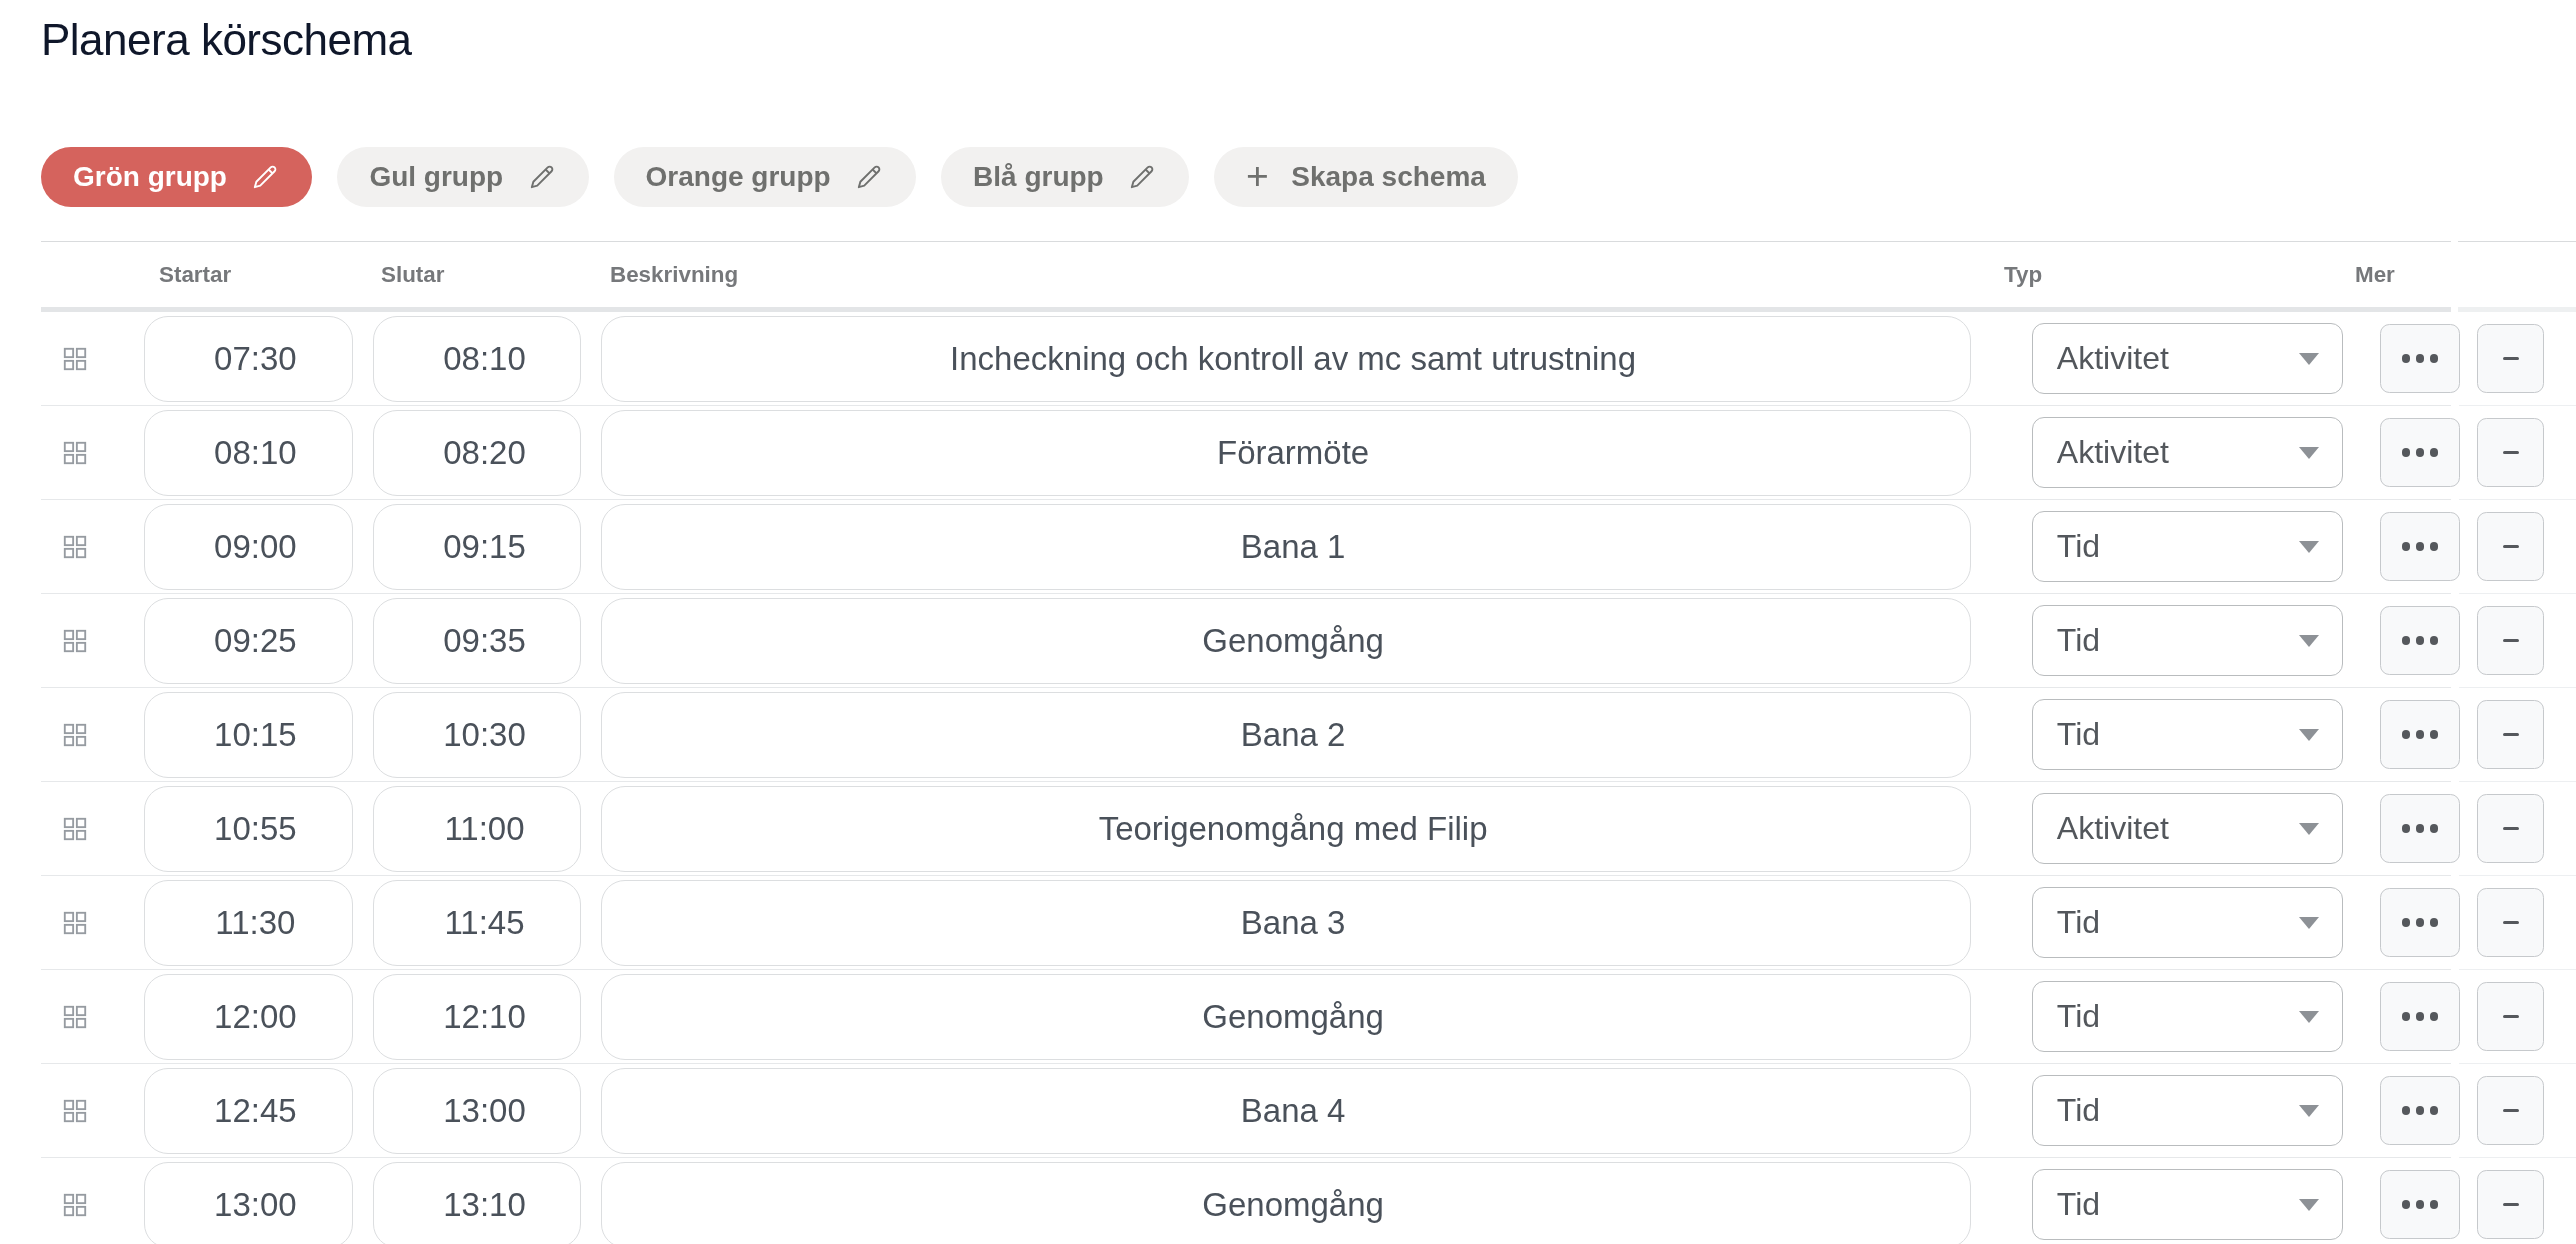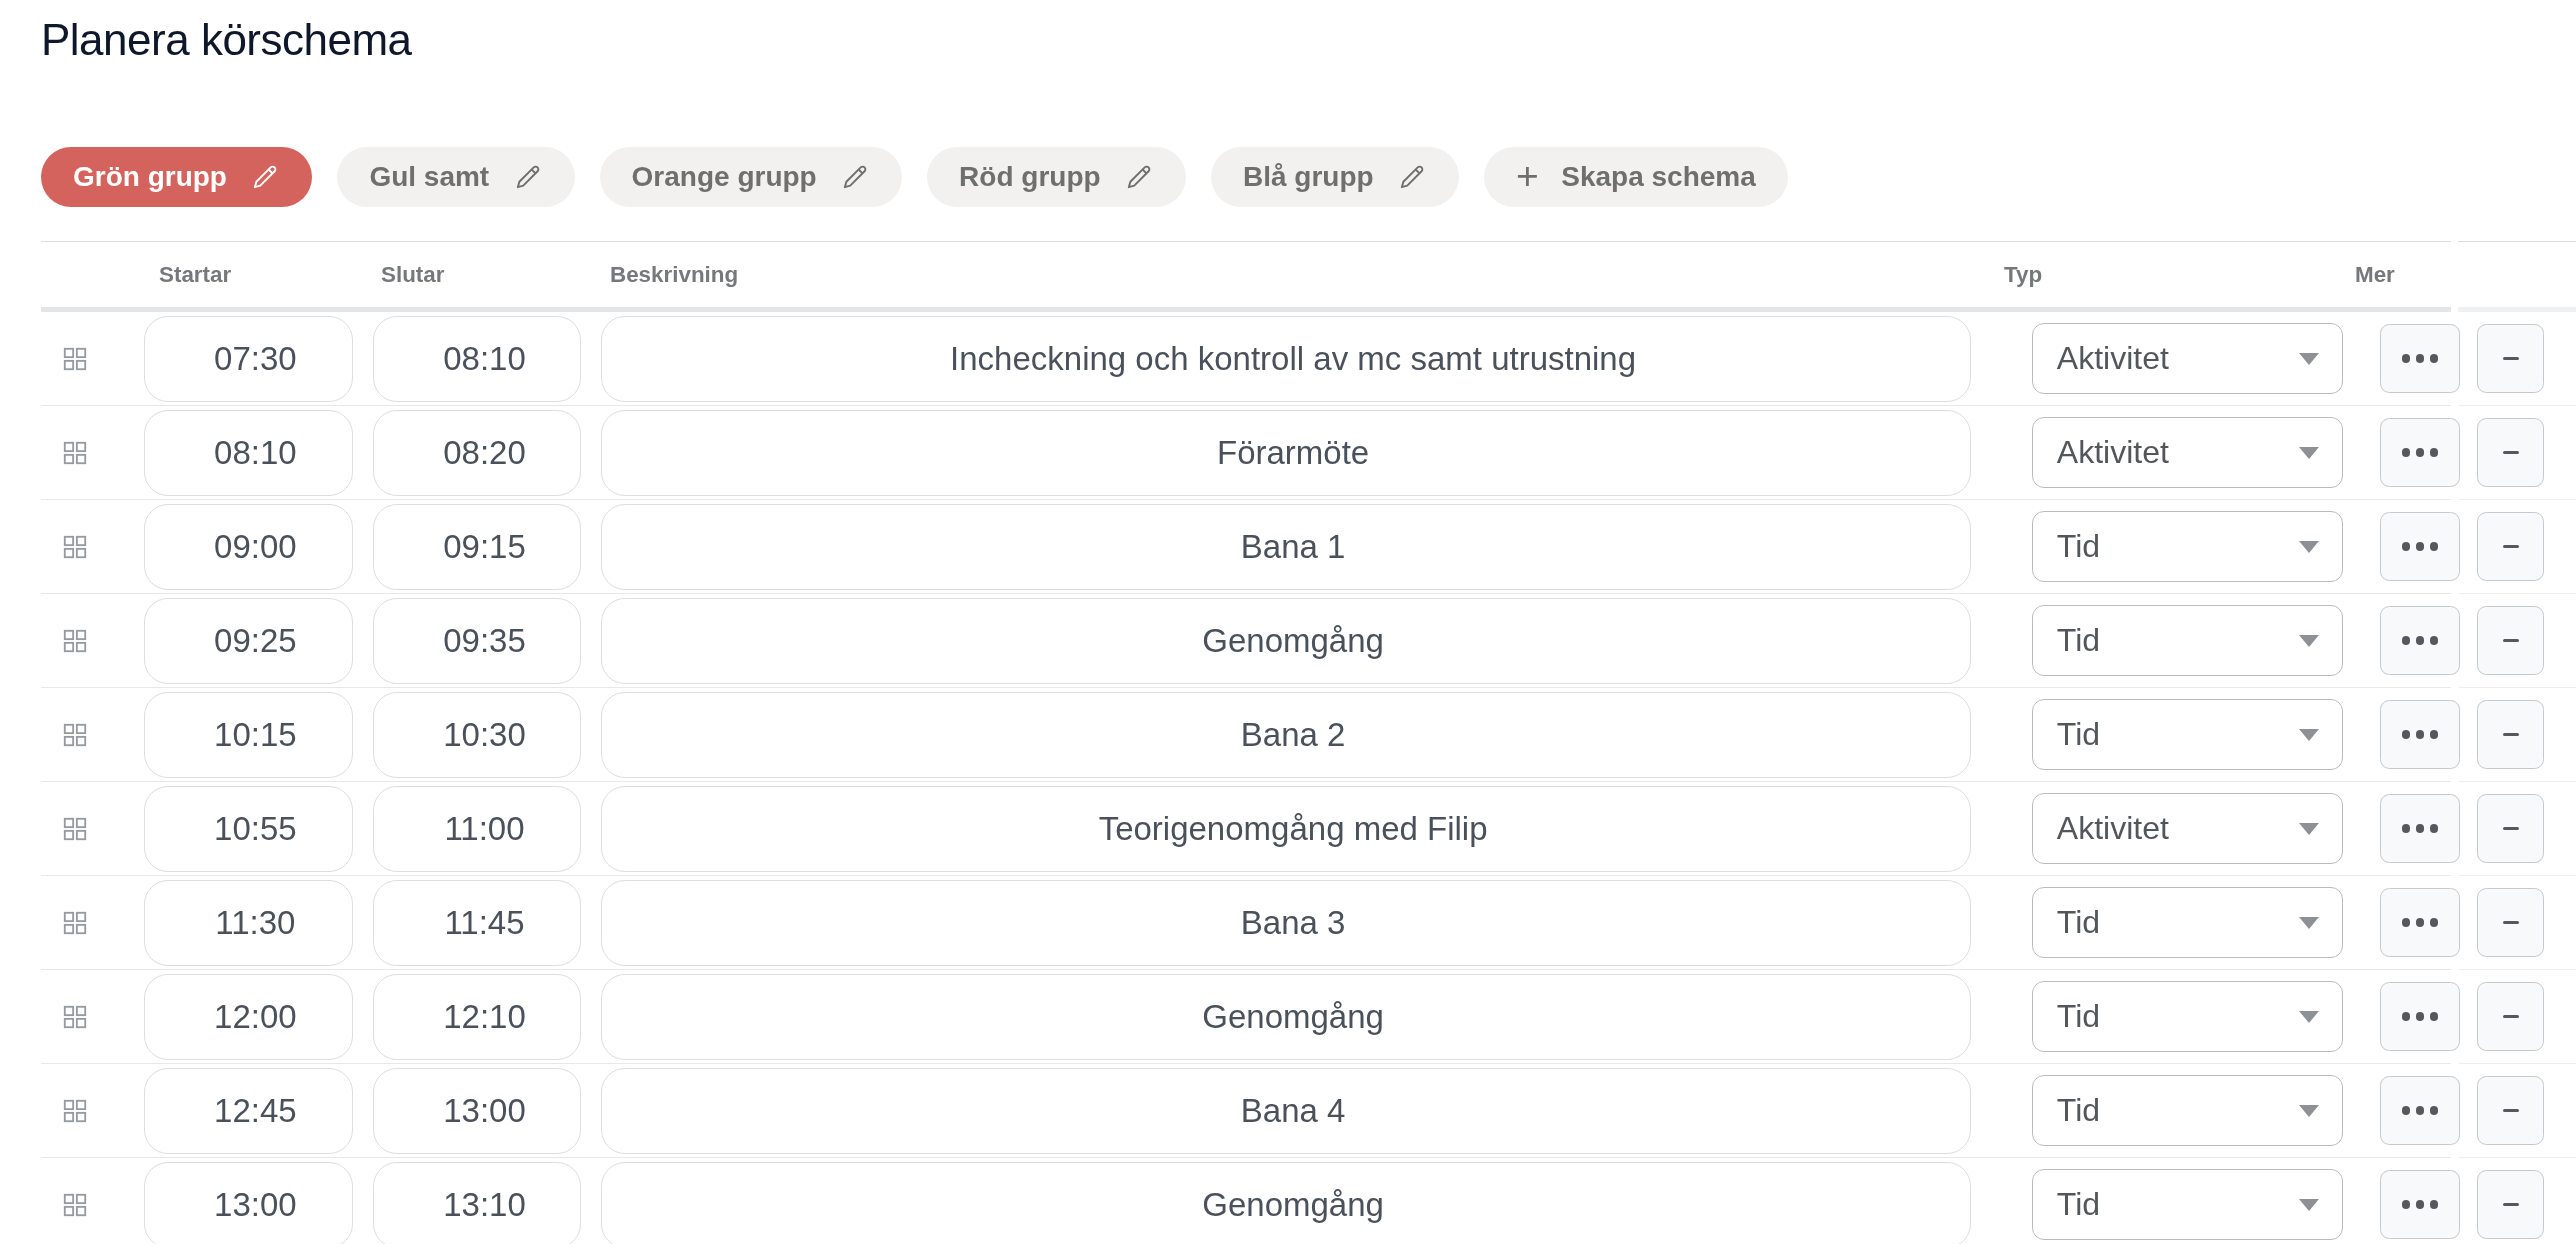--- a/index.html
+++ b/index.html
@@ -96,35 +96,28 @@
 
 <div class="tabs">
   <button class="pill active">
     <span>Grön grupp</span>
     <svg viewBox="0 0 24 24" fill="none" stroke="currentColor" stroke-width="1.5" stroke-linejoin="round">
         <path d="M4.5 19.5l1.2-4.2L16.8 4.2c.8-.8 2.2-.8 3 0 .8.8.8 2.2 0 3L8.7 18.3 4.5 19.5z"></path>
         <line x1="15.2" y1="5.8" x2="18.2" y2="8.8"></line>
       </svg>
   </button>
   <button class="pill">
-    <span>Gul samt</span>
+    <span>Gul grupp</span>
     <svg viewBox="0 0 24 24" fill="none" stroke="currentColor" stroke-width="1.5" stroke-linejoin="round">
         <path d="M4.5 19.5l1.2-4.2L16.8 4.2c.8-.8 2.2-.8 3 0 .8.8.8 2.2 0 3L8.7 18.3 4.5 19.5z"></path>
         <line x1="15.2" y1="5.8" x2="18.2" y2="8.8"></line>
       </svg>
   </button>
   <button class="pill">
     <span>Orange grupp</span>
-    <svg viewBox="0 0 24 24" fill="none" stroke="currentColor" stroke-width="1.5" stroke-linejoin="round">
-        <path d="M4.5 19.5l1.2-4.2L16.8 4.2c.8-.8 2.2-.8 3 0 .8.8.8 2.2 0 3L8.7 18.3 4.5 19.5z"></path>
-        <line x1="15.2" y1="5.8" x2="18.2" y2="8.8"></line>
-      </svg>
-  </button>
-  <button class="pill">
-    <span>Röd grupp</span>
     <svg viewBox="0 0 24 24" fill="none" stroke="currentColor" stroke-width="1.5" stroke-linejoin="round">
         <path d="M4.5 19.5l1.2-4.2L16.8 4.2c.8-.8 2.2-.8 3 0 .8.8.8 2.2 0 3L8.7 18.3 4.5 19.5z"></path>
         <line x1="15.2" y1="5.8" x2="18.2" y2="8.8"></line>
       </svg>
   </button>
   <button class="pill">
     <span>Blå grupp</span>
     <svg viewBox="0 0 24 24" fill="none" stroke="currentColor" stroke-width="1.5" stroke-linejoin="round">
         <path d="M4.5 19.5l1.2-4.2L16.8 4.2c.8-.8 2.2-.8 3 0 .8.8.8 2.2 0 3L8.7 18.3 4.5 19.5z"></path>
         <line x1="15.2" y1="5.8" x2="18.2" y2="8.8"></line>

